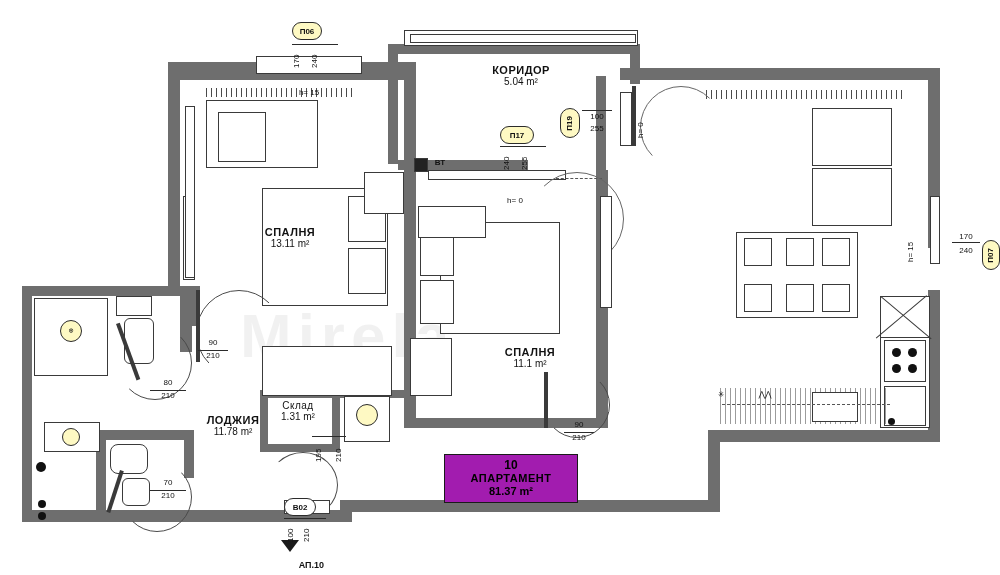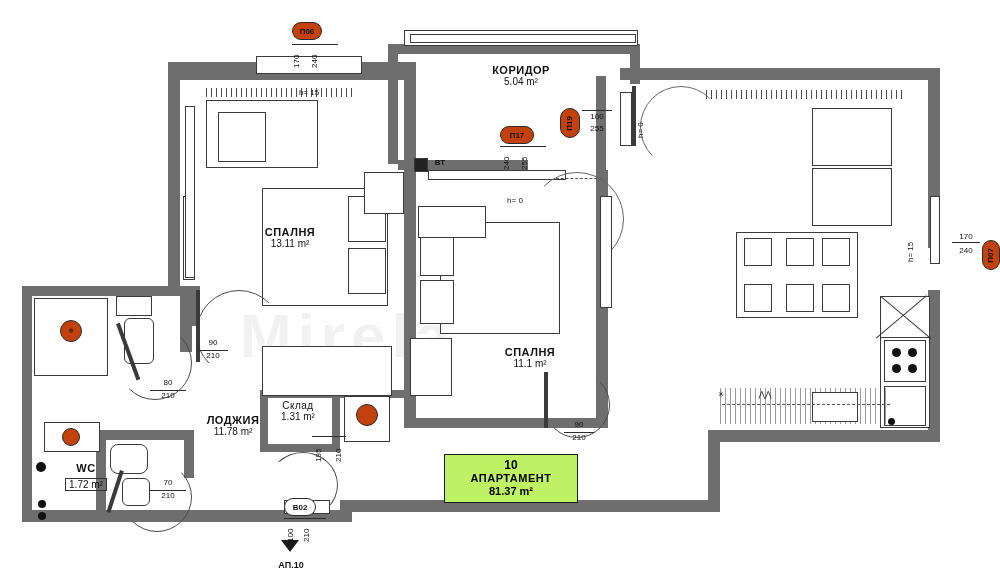--- a/index.html
+++ b/index.html
@@ -7,34 +7,34 @@
   #plan{position:relative;width:1000px;height:575px;background:#ffffff;overflow:hidden;}
   .wall{position:absolute;background:#6e6e6e;}
   .line{position:absolute;background:#3a3a3a;}
   .box{position:absolute;border:1px solid #3a3a3a;background:transparent;}
   .boxw{position:absolute;border:1px solid #3a3a3a;background:#ffffff;}
   .room{position:absolute;text-align:center;color:#111;}
   .room .nm{font-size:11px;font-weight:bold;letter-spacing:.5px;}
   .room .ar{font-size:10px;margin-top:0;}
   .tag{position:absolute;font-size:8px;color:#111;text-align:center;line-height:1.15;}
   .tagv{position:absolute;font-size:8px;color:#111;writing-mode:vertical-rl;transform:rotate(180deg);line-height:1.15;}
-  .circ{position:absolute;border:1px solid #2b2b2b;border-radius:50%;background:#c2410c;font-size:8px;
+  .circ{position:absolute;border:1px solid #2b2b2b;border-radius:50%;background:#fef9c3;font-size:8px;
         display:flex;align-items:center;justify-content:center;color:#111;font-weight:bold;}
   .dim{position:absolute;font-size:8px;color:#111;text-align:center;}
   .dimline{position:absolute;background:#2b2b2b;height:1px;}
-  .apt{position:absolute;border:1.5px solid #1a1a1a;background:#bef264;text-align:center;padding:3px 10px 5px;}
+  .apt{position:absolute;border:1.5px solid #1a1a1a;background:#a21caf;text-align:center;padding:3px 10px 5px;}
   .apt .n{font-size:12px;font-weight:bold;}
   .apt .t{font-size:11px;font-weight:bold;letter-spacing:.5px;}
   .apt .a{font-size:11px;font-weight:bold;margin-top:1px;}
   .door-arc{position:absolute;border:1px solid #4a4a4a;border-radius:50%;background:transparent;}
   .hatch{position:absolute;background:
       repeating-linear-gradient(90deg,#4a4a4a 0 1px,transparent 1px 5px);}
   .dash{position:absolute;border-top:1px dashed #555;}
   .wm{position:absolute;font-size:62px;color:rgba(0,0,0,0.055);font-weight:bold;letter-spacing:6px;}
-  .arrowlabel{position:absolute;font-size:9px;color:#111;text-align:center;font-weight:bold;}
+  .arrowlabel{position:absolute;font-size:9px;color:#111;text-align:right;font-weight:bold;}
   .tri{position:absolute;width:0;height:0;border-left:9px solid transparent;border-right:9px solid transparent;border-top:12px solid #1a1a1a;}
   .sq{position:absolute;border:1px solid #3a3a3a;}
   .dot{position:absolute;border-radius:50%;background:#111;}
 </style>
 </head>
 <body>
 
 <div id="plan">
 
   <div class="wm" style="left:240px;top:300px;">Mirela</div>
@@ -166,24 +166,20 @@
     <div class="ar">5.04 m²</div>
   </div>
   <div class="room" style="left:230px;top:226px;width:120px;">
     <div class="nm">СПАЛНЯ</div>
     <div class="ar">13.11 m²</div>
   </div>
   <div class="room" style="left:470px;top:346px;width:120px;">
     <div class="nm">СПАЛНЯ</div>
     <div class="ar">11.1 m²</div>
   </div>
-  <div class="room" style="left:46px;top:462px;width:80px;">
-    <div class="nm">WC</div>
-    <div class="ar" style="border:1px solid #333;display:inline-block;padding:0 3px;">1.72 m²</div>
-  </div>
   <div class="room" style="left:178px;top:414px;width:110px;">
     <div class="nm">ЛОДЖИЯ</div>
     <div class="ar">11.78 m²</div>
   </div>
   <div class="room" style="left:258px;top:400px;width:80px;">
     <div class="nm" style="font-weight:normal;font-size:10px;">Склад</div>
     <div class="ar">1.31 m²</div>
   </div>
 
   <div class="circ" style="left:292px;top:22px;width:28px;height:16px;border-radius:10px;">П06</div>

